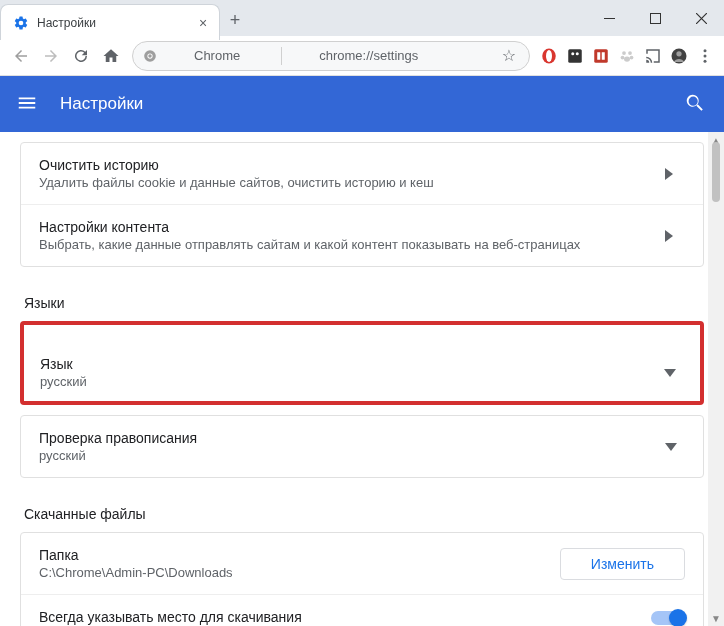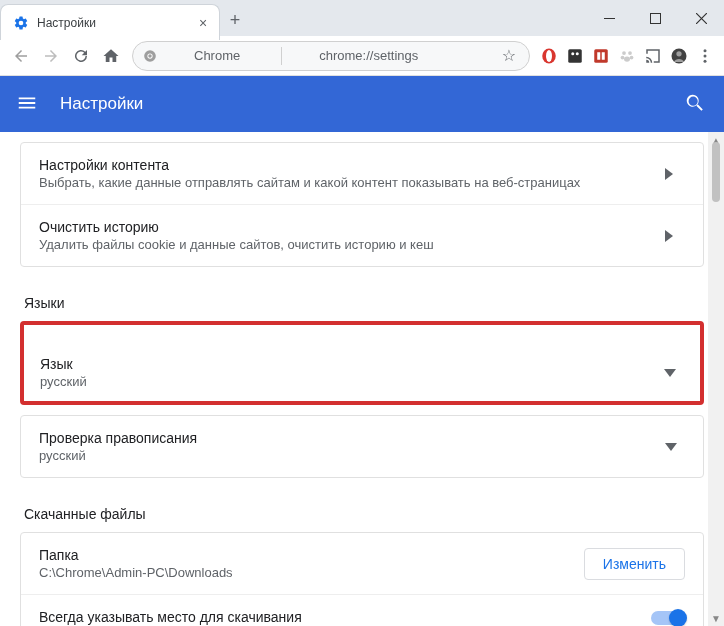--- a/index.html
+++ b/index.html
@@ -44,21 +44,21 @@
   .rowtext { flex: 1; }
   .rowtitle { font-size: 14px; color: #202124; margin-bottom: 2px; }
   .rowsub { font-size: 13px; color: #5f6368; }
   .rowarrow { color: #5f6368; width: 20px; text-align: right; }
   
   .sectiontitle { font-size: 14px; color: #202124; margin: 28px 0 8px 4px; }
   
   .highlight { border: 4px solid #d32f2f; border-radius: 4px; }
   .highlight .row { padding: 12px 16px; margin-top: 19px; }
   
-  .changebtn { border: 1px solid #dadce0; background: #fff; color: #1a73e8; font-size: 14px; padding: 7px 18px; border-radius: 4px; cursor: pointer; }
+  .changebtn { border: 1px solid #dadce0; background: #fff; color: #1a73e8; font-size: 14px; padding: 7px 30px; border-radius: 4px; cursor: pointer; }
   
   .toggle { width: 34px; height: 14px; background: #a5c5f7; border-radius: 8px; position: relative; cursor: pointer; }
   .toggle::after { content: ""; position: absolute; width: 18px; height: 18px; background: #1a73e8; border-radius: 50%; right: -2px; top: -2px; box-shadow: 0 1px 2px rgba(0,0,0,0.2); }
   
   svg { display: block; }
 </style>
 </head>
 <body>
 
 <div class="titlebar">
@@ -187,33 +187,33 @@
         <path fill="#fff" d="M15.5 14h-.79l-.28-.27a6.5 6.5 0 1 0-.7.7l.27.28v.79l5 4.99L20.49 19zM10 15a5 5 0 1 1 5-5 5 5 0 0 1-5 5z"></path>
       </svg>
   </span>
 </div>
 
 <div class="content">
 
   <div class="card">
     <div class="row">
       <div class="rowtext">
+        <div class="rowtitle">Очистить историю</div>
+        <div class="rowsub">Удалить файлы cookie и данные сайтов, очистить историю и кеш</div>
+      </div>
+      <div class="rowarrow">
+        <svg width="8" height="12" viewBox="0 0 8 12">
+            <path fill="#5f6368" d="M0 0l8 6-8 6z"></path>
+          </svg>
+      </div>
+    </div>
+    <div class="row">
+      <div class="rowtext">
         <div class="rowtitle">Настройки контента</div>
         <div class="rowsub">Выбрать, какие данные отправлять сайтам и какой контент показывать на веб-страницах</div>
-      </div>
-      <div class="rowarrow">
-        <svg width="8" height="12" viewBox="0 0 8 12">
-            <path fill="#5f6368" d="M0 0l8 6-8 6z"></path>
-          </svg>
-      </div>
-    </div>
-    <div class="row">
-      <div class="rowtext">
-        <div class="rowtitle">Очистить историю</div>
-        <div class="rowsub">Удалить файлы cookie и данные сайтов, очистить историю и кеш</div>
       </div>
       <div class="rowarrow">
         <svg width="8" height="12" viewBox="0 0 8 12">
             <path fill="#5f6368" d="M0 0l8 6-8 6z"></path>
           </svg>
       </div>
     </div>
   </div>
 
   <div class="sectiontitle">Языки</div>

